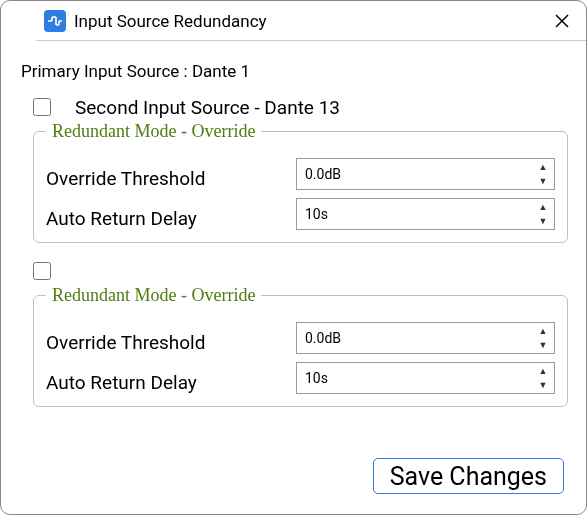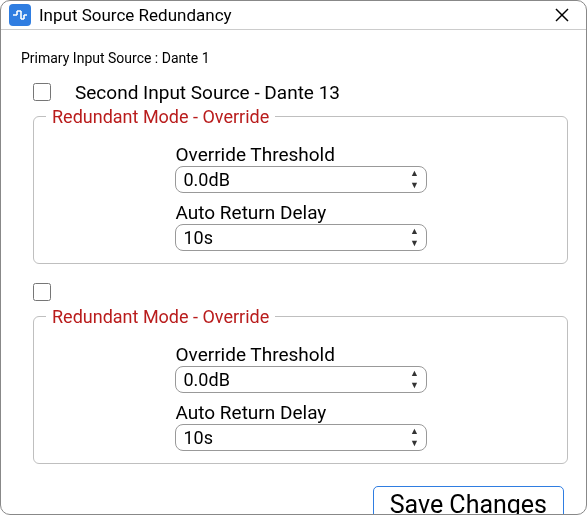--- a/index.html
+++ b/index.html
@@ -19,20 +19,21 @@
     display: flex;
     flex-direction: column;
     background: #fff;
   }
   .titlebar {
     height: 40px;
     display: flex;
     align-items: center;
     padding: 0 10px 0 8px;
     border-bottom: 1px solid #ccc;
+    margin-left: 35px;
   }
   .titlebar .app-icon {
     width: 22px; height: 22px;
     border-radius: 4px;
     background: #2f7de1;
     display: flex;
     align-items: center;
     justify-content: center;
     margin-right: 8px;
   }
@@ -50,21 +51,21 @@
     font-size: 20px;
   }
   .titlebar .close svg { width: 16px; height: 16px; }
   .content {
     flex: 1;
     padding: 14px 18px 14px 18px;
     display: flex;
     flex-direction: column;
   }
   .primary-line {
-    font-size: 14px;
+    font-size: 17px;
     margin: 6px 0 12px 2px;
   }
   .checkbox-row {
     display: flex;
     align-items: center;
     gap: 21px;
     margin: 2px 0 2px 10px;
     font-size: 19px;
   }
   .checkbox-row input[type="checkbox"] {
@@ -74,46 +75,46 @@
   }
   fieldset.group {
     border: 1px solid #bfbfbf;
     border-radius: 6px;
     margin: 0 0 14px 14px;
     padding: 8px 12px 12px 12px;
   }
   fieldset.group legend {
     font-size: 18px;
     padding: 0 6px;
-    color: #b91c1c;
+    color: #4d7c0f;
+    font-family: Liberation Serif, serif;
   }
   .field-row {
     display: flex;
-    align-items: center;
+    align-items: flex-end;
     margin-top: 8px;
-    flex-direction: column;
   }
   .field-row .label {
     width: 250px;
     font-size: 19px;
   }
   .spinner {
     flex: 1;
     position: relative;
     display: flex;
     align-items: stretch;
     height: 32px;
   }
   .spinner input {
     flex: 1;
     height: 100%;
     border: 1px solid #999;
-    border-radius: 8px;
+    border-radius: 0;
     padding: 2px 14px 2px 8px;
-    font-size: 18px;
+    font-size: 14px;
     font-family: inherit;
     outline: none;
   }
   .spin-btns {
     position: absolute;
     right: 2px;
     top: 2px;
     bottom: 2px;
     width: 20px;
     display: flex;

